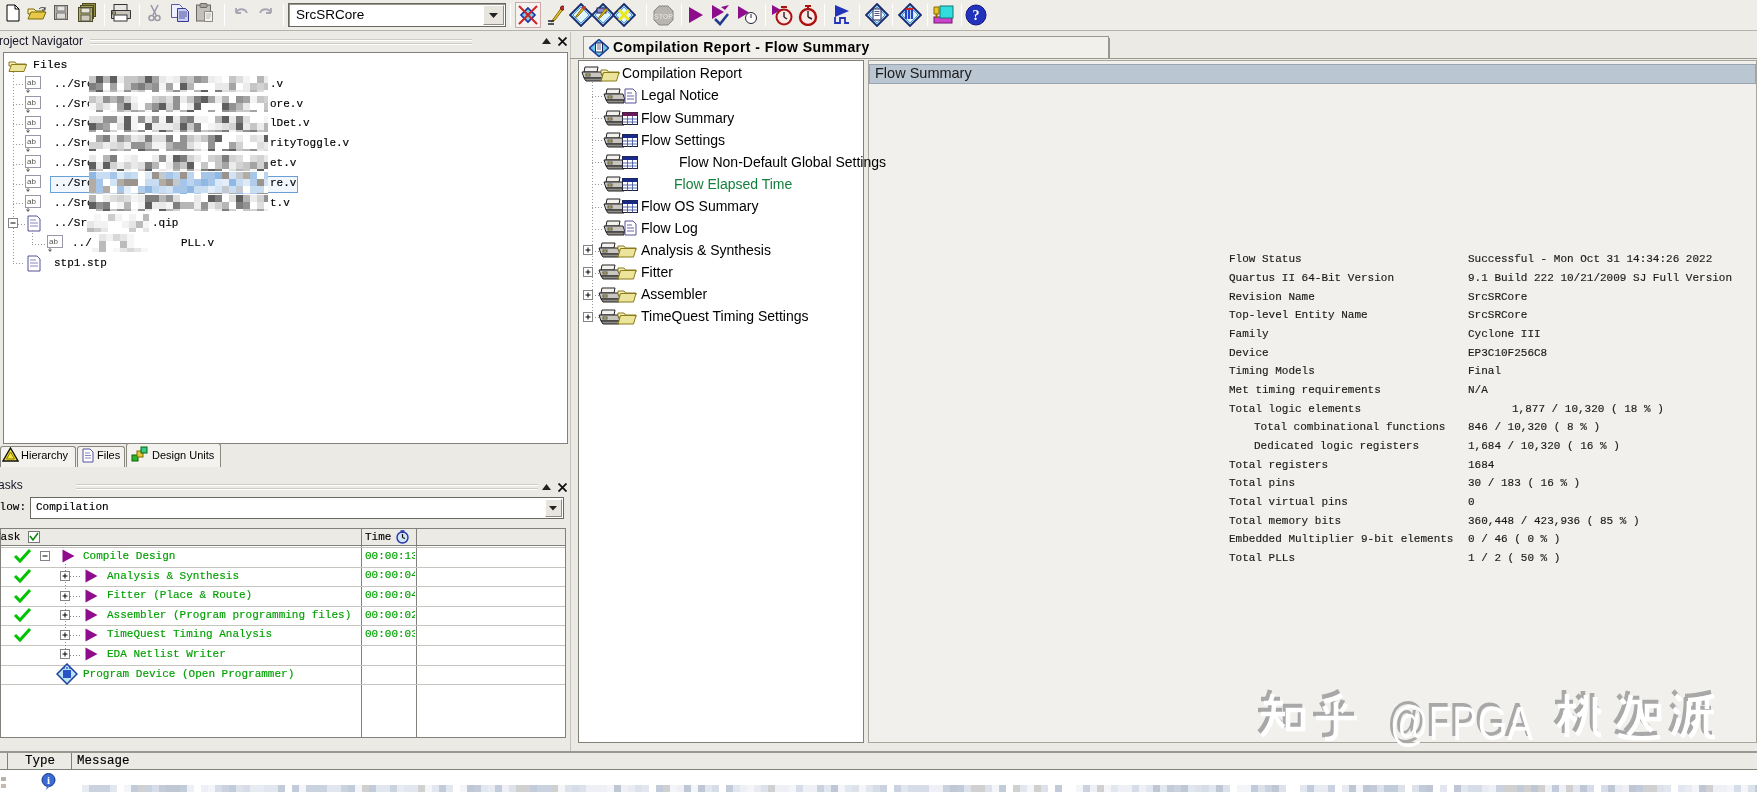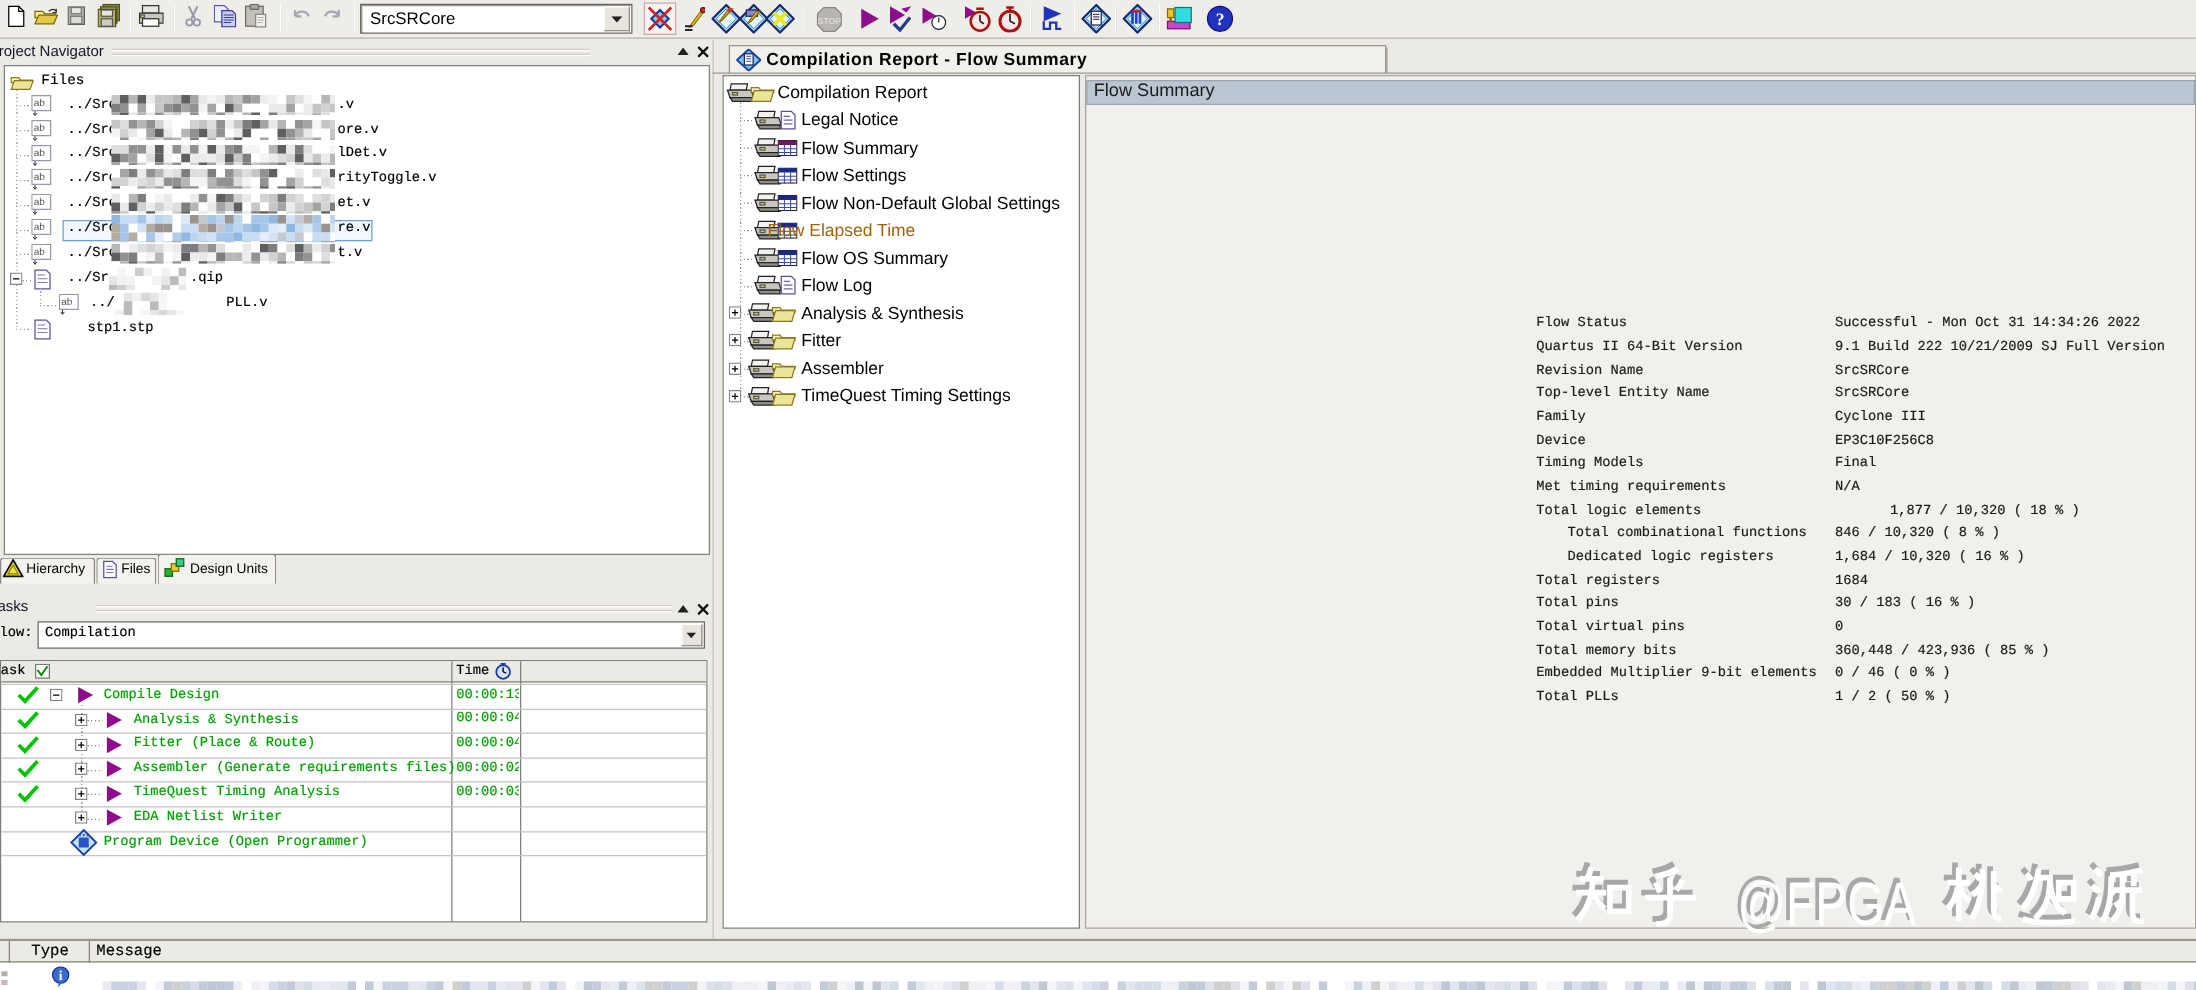--- a/index.html
+++ b/index.html
@@ -888,21 +888,21 @@
       <rect x="35.0" y="14.0" width="7.0" height="4.0" fill="#d8d8d8"></rect>
       <rect x="42.0" y="14.0" width="7.0" height="4.0" fill="#e6e6e6"></rect>
       <rect x="49.0" y="14.0" width="7.0" height="4.0" fill="#f6f6f6"></rect>
     </svg>
     <div style="position:absolute;left:150px;top:236.7px;font:normal 11px 'Liberation Mono',monospace;color:#000;white-space:pre;letter-spacing:0px;margin-left:31px;-webkit-text-stroke:0.15px currentColor;">PLL.v</div>
     <div style="position:absolute;left:13px;top:263px;width:12px;height:1px;background-image:repeating-linear-gradient(to right,#999 0 1px,transparent 1px 3px)"></div>
     <svg style="position:absolute;left:27px;top:255px" width="14" height="17" viewBox="0 0 14 17">
       <path d="M1 1h9l3 3v12H1z" fill="#fff" stroke="#55539a"></path>
       <path d="M3 5h6M3 8h8M3 11h8" stroke="#7a78b8" stroke-width="0.9"></path>
     </svg>
-    <div style="position:absolute;left:70px;top:256.5px;font:normal 11px 'Liberation Mono',monospace;color:#000;white-space:pre;letter-spacing:0px;-webkit-text-stroke:0.15px currentColor;">stp1.stp</div>
+    <div style="position:absolute;left:54px;top:256.5px;font:normal 11px 'Liberation Mono',monospace;color:#000;white-space:pre;letter-spacing:0px;-webkit-text-stroke:0.15px currentColor;">stp1.stp</div>
     <div style="position:absolute;left:0px;top:446px;width:76px;height:21px;background:#f4f2ee;border:1px solid #8a887f;border-bottom:none;border-radius:3px 3px 0 0"></div>
     <div style="position:absolute;left:77px;top:446px;width:48px;height:21px;background:#f4f2ee;border:1px solid #8a887f;border-bottom:none;border-radius:3px 3px 0 0"></div>
     <div style="position:absolute;left:126px;top:443px;width:95px;height:24px;background:#f4f2ee;border:1px solid #8a887f;border-bottom:none;border-radius:3px 3px 0 0"></div>
     <svg style="position:absolute;left:2px;top:447px" width="17" height="16" viewBox="0 0 17 16">
       <path d="M8.5 1 16 14H1z" fill="#f0e33a" stroke="#111" stroke-width="1.4"></path>
       <path d="M8.5 5 12.5 12H4.5z" fill="none" stroke="#8a7a00"></path>
     </svg>
     <div style="position:absolute;left:21px;top:449.2px;font:normal 11px 'Liberation Sans',sans-serif;color:#000;white-space:pre;letter-spacing:0px;">Hierarchy</div>
     <svg style="position:absolute;left:82px;top:448px" width="12" height="15" viewBox="0 0 12 15">
       <path d="M1 1h7l3 3v10H1z" fill="#fff" stroke="#55539a"></path>
@@ -1003,21 +1003,21 @@
       <path d="M2 8 7 13 17 2" stroke="#00c400" stroke-width="3" fill="none"></path>
     </svg>
     <svg style="position:absolute;left:60px;top:610px" width="10" height="10" viewBox="0 0 10 10">
       <rect x="0.5" y="0.5" width="9" height="9" fill="#fff" stroke="#848484"></rect>
       <path d="M2.5 5h5M5 2.5v5" stroke="#000"></path>
     </svg>
     <div style="position:absolute;left:70px;top:616px;width:12px;height:1px;background-image:repeating-linear-gradient(to right,#888 0 1px,transparent 1px 3px)"></div>
     <svg style="position:absolute;left:85px;top:608px" width="13" height="14" viewBox="0 0 13 14">
       <path d="M0.5 0.5 L12.5 7 0.5 13.5z" fill="#8d0d8d"></path>
     </svg>
-    <div style="position:absolute;left:107px;top:608.8px;font:normal 11px 'Liberation Mono',monospace;color:#00a000;white-space:pre;letter-spacing:0px;-webkit-text-stroke:0.15px currentColor;">Assembler (Generate requirements files)</div>
+    <div style="position:absolute;left:107px;top:608.8px;font:normal 11px 'Liberation Mono',monospace;color:#00a000;white-space:pre;letter-spacing:0px;-webkit-text-stroke:0.15px currentColor;">Assembler (Program programming files)</div>
     <div style="position:absolute;left:365px;top:609px;width:50px;height:14px;overflow:hidden">
       <div style="position:absolute;left:0px;top:0.2px;font:normal 11px 'Liberation Mono',monospace;color:#00a000;white-space:pre;letter-spacing:0px;-webkit-text-stroke:0.15px currentColor;">00:00:02</div>
     </div>
     <svg style="position:absolute;left:13px;top:627px" width="19" height="16" viewBox="0 0 19 16">
       <path d="M2 8 7 13 17 2" stroke="#00c400" stroke-width="3" fill="none"></path>
     </svg>
     <svg style="position:absolute;left:60px;top:630px" width="10" height="10" viewBox="0 0 10 10">
       <rect x="0.5" y="0.5" width="9" height="9" fill="#fff" stroke="#848484"></rect>
       <path d="M2.5 5h5M5 2.5v5" stroke="#000"></path>
     </svg>
@@ -1114,34 +1114,34 @@
       <path d="M4 1h13l-1 5H3z" fill="#f4f2ee" stroke="#222"></path>
       <path d="M1 6h19l2 6H3z" fill="#c9c6c0" stroke="#222"></path>
       <path d="M3 12h18v3H5z" fill="#8f8c86" stroke="#222"></path>
       <rect x="5" y="8" width="4" height="2" fill="#e8d44a" stroke="#555"></rect>
     </svg>
     <svg style="position:absolute;left:622px;top:156px" width="16" height="13" viewBox="0 0 16 13">
       <rect x="0.5" y="0.5" width="15" height="12" fill="#fff" stroke="#223"></rect>
       <rect x="0.5" y="0.5" width="15" height="3.5" fill="#1a2a8a"></rect>
       <path d="M0.5 7h15M0.5 10h15M5.5 4v9M10.5 4v9" stroke="#334a9a" stroke-width="0.8"></path>
     </svg>
-    <div style="position:absolute;left:641px;top:153.7px;font:normal 14px 'Liberation Sans',sans-serif;color:#000;white-space:pre;letter-spacing:0px;">Flow Non-Default Global Settings</div>
+    <div style="position:absolute;left:679px;top:153.7px;font:normal 14px 'Liberation Sans',sans-serif;color:#000;white-space:pre;letter-spacing:0px;">Flow Non-Default Global Settings</div>
     <div style="position:absolute;left:592px;top:184px;width:10px;height:1px;background-image:repeating-linear-gradient(to right,#999 0 1px,transparent 1px 3px)"></div>
     <svg style="position:absolute;left:603px;top:176px" width="24" height="17" viewBox="0 0 24 17">
       <path d="M4 1h13l-1 5H3z" fill="#f4f2ee" stroke="#222"></path>
       <path d="M1 6h19l2 6H3z" fill="#c9c6c0" stroke="#222"></path>
       <path d="M3 12h18v3H5z" fill="#8f8c86" stroke="#222"></path>
       <rect x="5" y="8" width="4" height="2" fill="#e8d44a" stroke="#555"></rect>
     </svg>
     <svg style="position:absolute;left:622px;top:178px" width="16" height="13" viewBox="0 0 16 13">
       <rect x="0.5" y="0.5" width="15" height="12" fill="#fff" stroke="#223"></rect>
       <rect x="0.5" y="0.5" width="15" height="3.5" fill="#1a2a8a"></rect>
       <path d="M0.5 7h15M0.5 10h15M5.5 4v9M10.5 4v9" stroke="#334a9a" stroke-width="0.8"></path>
     </svg>
-    <div style="position:absolute;left:614px;top:175.8px;font:normal 14px 'Liberation Sans',sans-serif;color:#a16207;white-space:pre;letter-spacing:0px;">Flow Elapsed Time</div>
+    <div style="position:absolute;left:674px;top:175.8px;font:normal 14px 'Liberation Sans',sans-serif;color:#15803d;white-space:pre;letter-spacing:0px;">Flow Elapsed Time</div>
     <div style="position:absolute;left:592px;top:207px;width:10px;height:1px;background-image:repeating-linear-gradient(to right,#999 0 1px,transparent 1px 3px)"></div>
     <svg style="position:absolute;left:603px;top:198px" width="24" height="17" viewBox="0 0 24 17">
       <path d="M4 1h13l-1 5H3z" fill="#f4f2ee" stroke="#222"></path>
       <path d="M1 6h19l2 6H3z" fill="#c9c6c0" stroke="#222"></path>
       <path d="M3 12h18v3H5z" fill="#8f8c86" stroke="#222"></path>
       <rect x="5" y="8" width="4" height="2" fill="#e8d44a" stroke="#555"></rect>
     </svg>
     <svg style="position:absolute;left:622px;top:200px" width="16" height="13" viewBox="0 0 16 13">
       <rect x="0.5" y="0.5" width="15" height="12" fill="#fff" stroke="#223"></rect>
       <rect x="0.5" y="0.5" width="15" height="3.5" fill="#1a2a8a"></rect>

